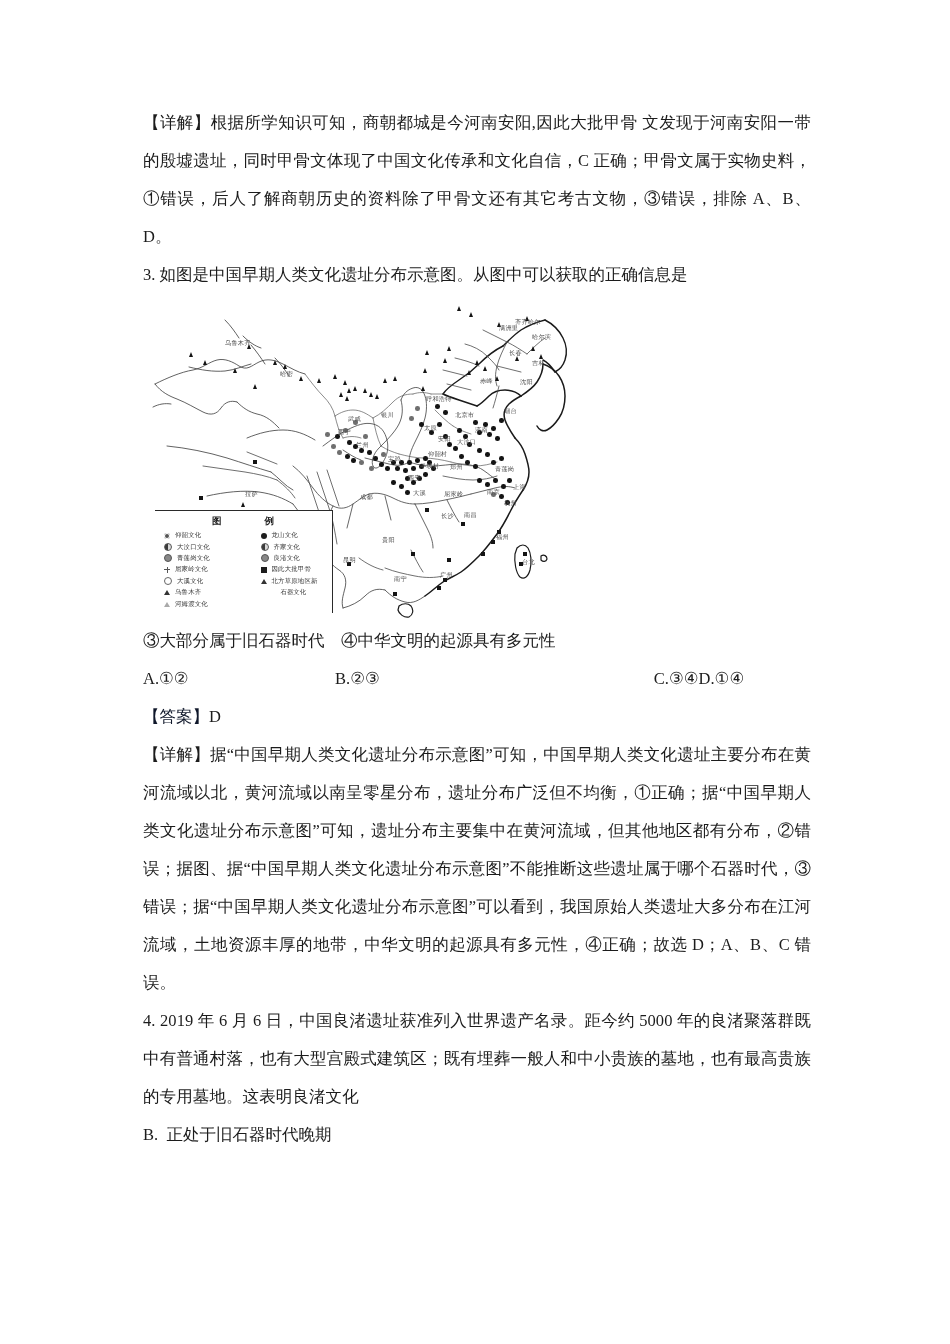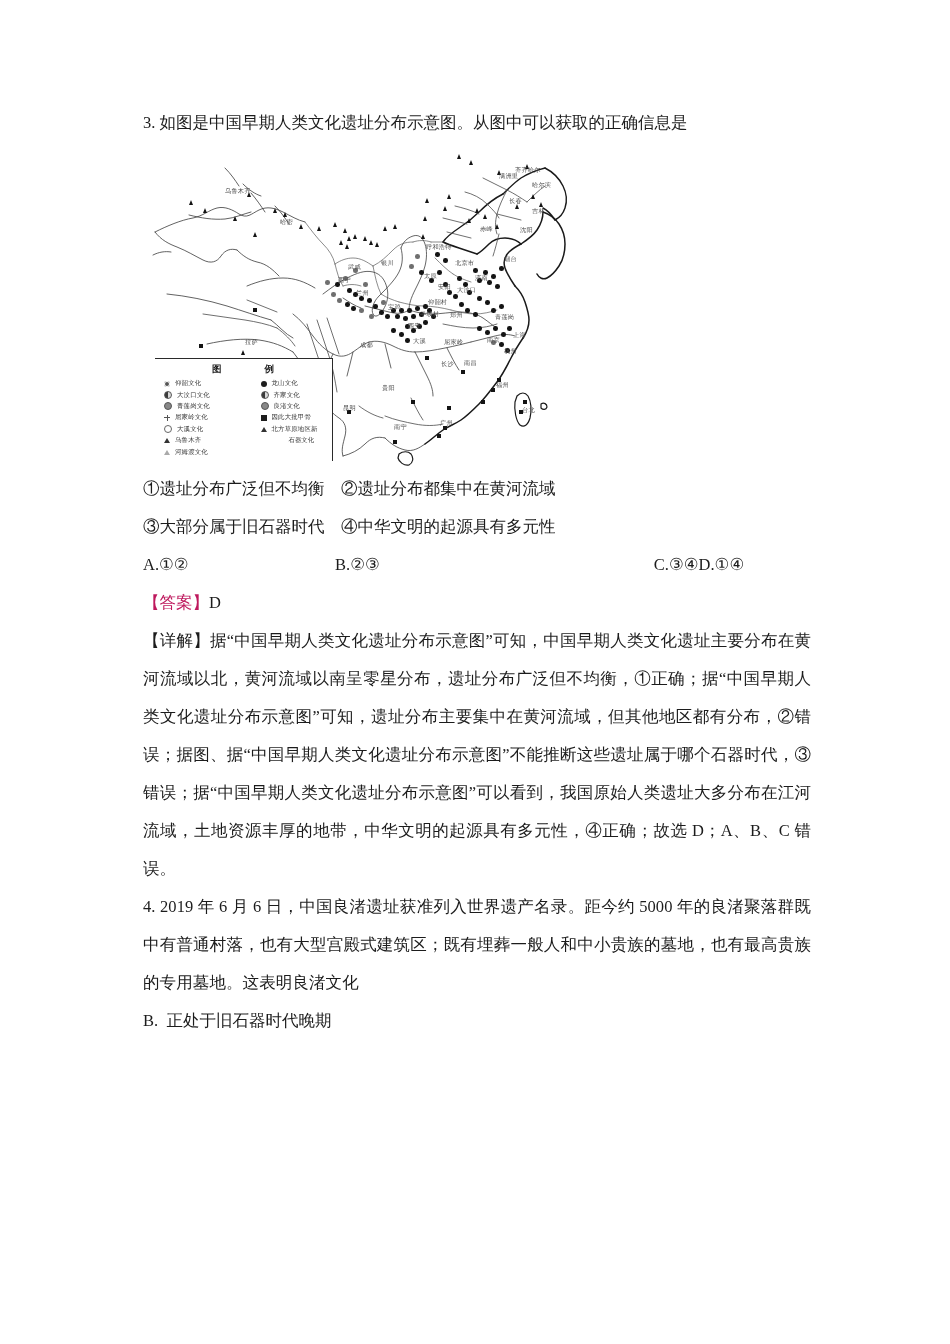--- a/index.html
+++ b/index.html
@@ -29,21 +29,21 @@
   p.para {
     margin: 0 0 0 0;
     font-size: 16.5px;
     line-height: 38px;
     text-align: justify;
     text-justify: inter-ideograph;
     letter-spacing: 0.1px;
     color: #1c1c1c;
   }
   .tag-blue {
-    color: #be185d;
+    color: #0f172a;
   }
   .q-line {
     font-size: 16.5px;
     line-height: 38px;
     color: #1c1c1c;
   }
   .opts-2col {
     font-size: 16.5px;
     line-height: 38px;
     display: block;
@@ -118,21 +118,21 @@
   .legend-row {
     display: flex;
     align-items: center;
     height: 11.4px;
     font-size: 6.4px;
     color: #333;
     font-family: "DejaVu Sans", sans-serif;
     white-space: nowrap;
   }
   .legend-row .lg-label { margin-left: 5px; letter-spacing: 0.2px; }
-  .legend-row .lg-cont { margin-left: 28px; }
+  .legend-row .lg-cont { margin-left: 20px; }
   .sym {
     width: 6px; height: 6px;
     display: inline-block;
     flex: 0 0 auto;
     position: relative;
   }
   .sym-dot-ring { border-radius: 50%; background: #555; box-shadow: inset 0 0 0 1px #fff; }
   .sym-half { border-radius: 50%; background: linear-gradient(90deg,#3a3a3a 50%, #d8d8d8 50%); border: 0.6px solid #555; }
   .sym-circ-dot { border-radius: 50%; border: 1px solid #555; background: #888; }
   .sym-cross { background: transparent; }
@@ -181,20 +181,21 @@
     width: 4.4px; height: 4.4px;
   }
   .site.grey { background: #6f6f6f; }
 </style>
 </head>
 <body>
 
 <div class="page">
   <div class="content">
 
+    <p class="para"><span>【详解】</span><span>根据所学知识可知，商朝都城是今河南安阳,因此大批甲骨 文发现于河南安阳一带的殷墟遗址，同时甲骨文体现了中国文化传承和文化自信，C 正确；甲骨文属于实物史料，①错误，后人了解商朝历史的资料除了甲骨文还有其它考古文物，③错误，排除 A、B、D。</span></p>
 
     <div class="q-line">3. 如图是中国早期人类文化遗址分布示意图。从图中可以获取的正确信息是</div>
 
     <div class="map-wrap">
 
       <svg class="map-svg" viewBox="0 0 480 318">
         <g fill="none" stroke="#3a3a3a" stroke-width="0.8" stroke-linejoin="round" stroke-linecap="round">
 
           <path d="M8 84 C 20 78, 34 72, 46 70 C 56 68, 62 62, 70 60 C 78 58, 86 62, 92 66 C 100 71, 104 66, 112 62 C 120 58, 128 60, 136 64 C 144 68, 150 72, 158 74"></path>
           <path d="M8 84 C 14 92, 22 96, 30 99 C 40 103, 48 108, 56 112 C 64 116, 70 114, 74 108 C 78 102, 84 100, 90 102"></path>
@@ -544,21 +545,20 @@
                 <span class="lg-label">北方草原地区新</span>
               </div>
             <div class="legend-row">
                 <span class="lg-cont">石器文化</span>
               </div>
           </div>
         </div>
       </div>
     </div>
 
-    <div class="opts-2col">①遗址分布广泛但不均衡　②遗址分布都集中在黄河流域</div>
     <div class="opts-2col">③大部分属于旧石器时代　④中华文明的起源具有多元性</div>
 
     <div class="abcd-row">
       <span class="c1"><span>A.</span><span>①②</span></span>
       <span class="c2"><span>B.</span><span>②③</span></span>
       <span class="c3"><span>C.</span><span>③④</span></span>
       <span class="c4"><span>D.</span><span>①④</span></span>
     </div>
 
     <div class="q-line"><span class="tag-blue">【答案】</span><span>D</span></div>

